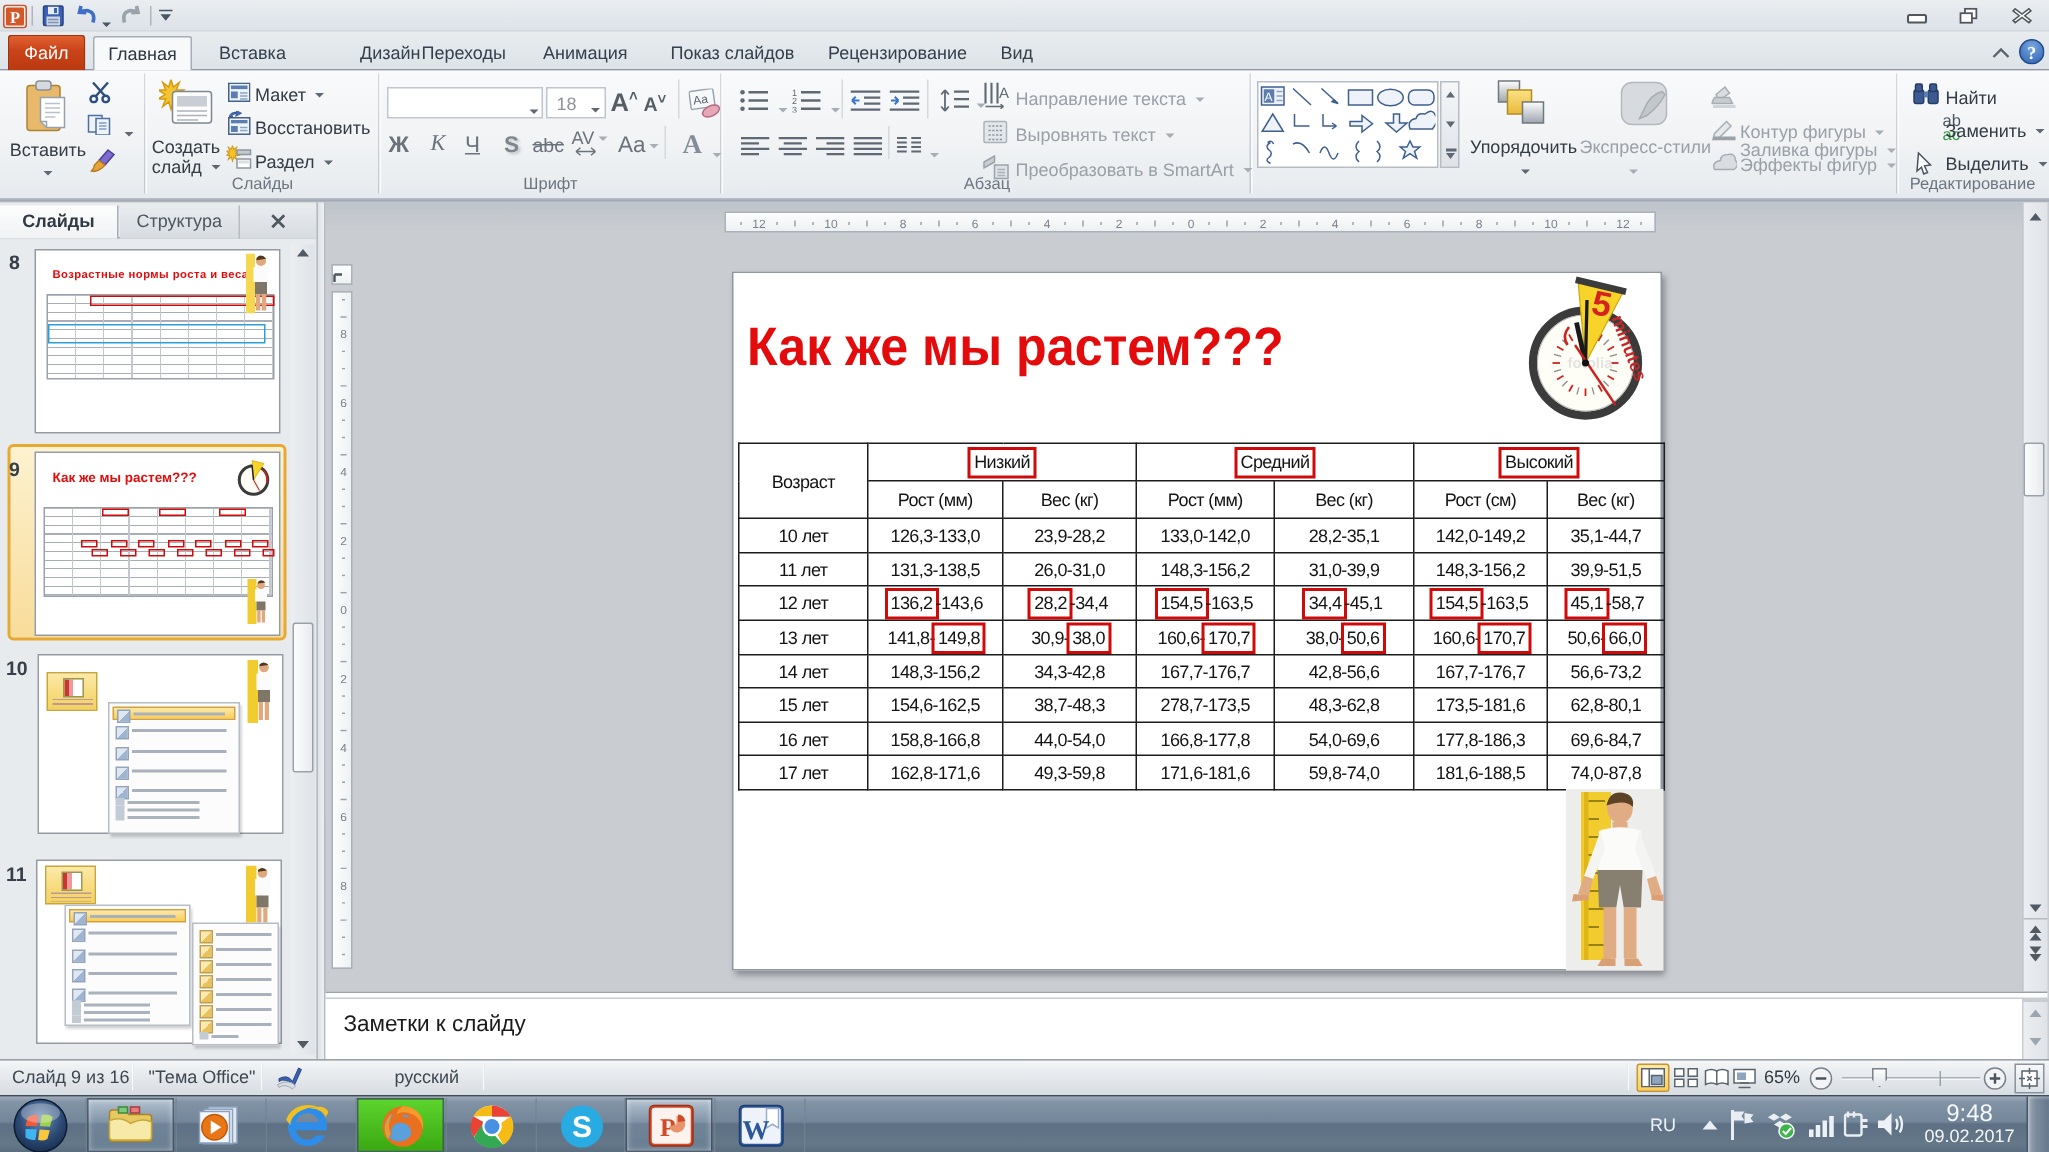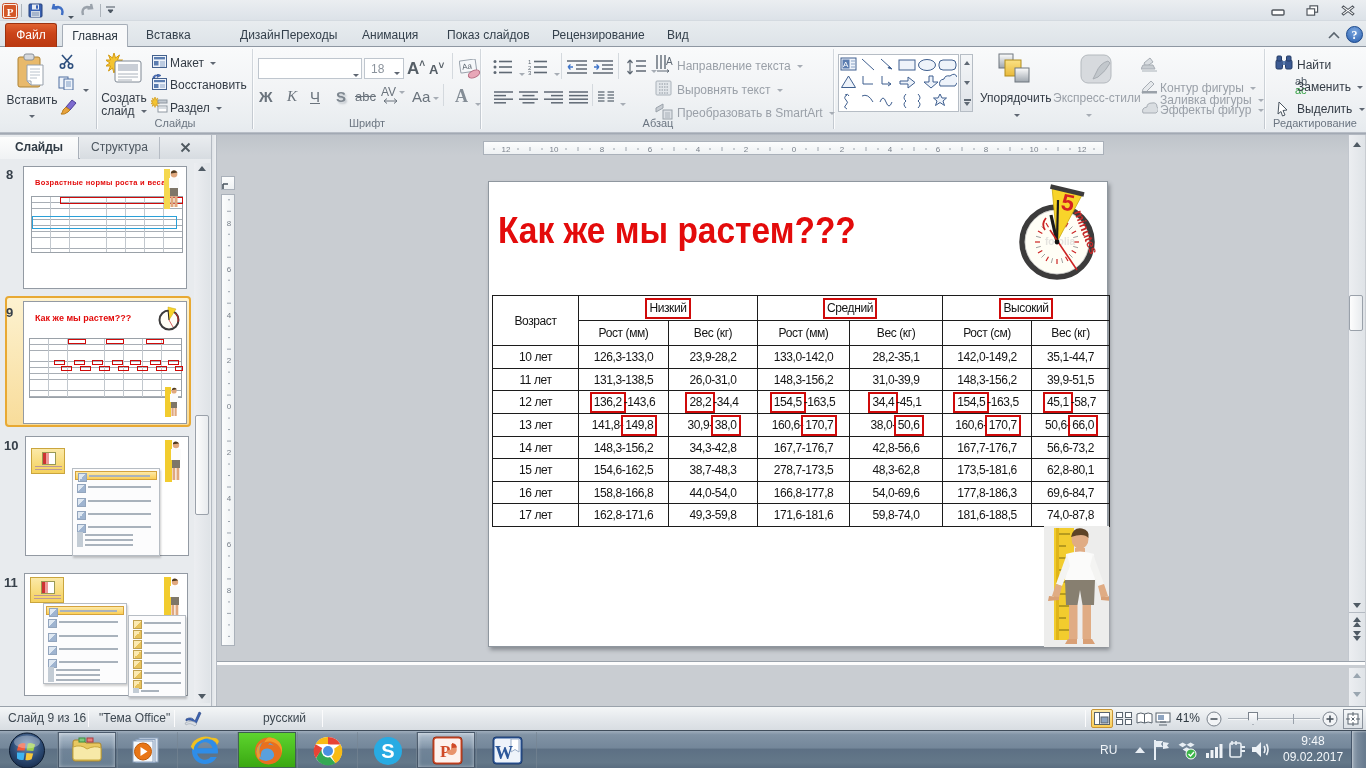--- a/index.html
+++ b/index.html
@@ -987,20 +987,23 @@
             <path d="M21,54 L51,54 L50,60 L22,60 Z" fill="#938b7b" opacity="0"></path>
             <rect x="25" y="79" width="8.5" height="34" fill="#e0ac84"></rect>
             <rect x="38.5" y="79" width="8.5" height="34" fill="#e0ac84"></rect>
             <path d="M24,113 L33,113 L33,118 L21,118 Z" fill="#d9a076"></path>
             <path d="M39,113 L48,113 L51,118 L39,118 Z" fill="#d9a076"></path>
           </svg>
         </div>
       </div>
     </div>
     <div id="hsplit" class="abs"></div>
+    <div id="notes" class="abs">
+        <div class="txt">Заметки  к  слайду</div>
+      </div>
     <div class="abs" id="notescroll">
       <div class="abs" style="left:4px;top:5px;width:0;height:0;border-left:4px solid transparent;border-right:4px solid transparent;border-bottom:5px solid #9aa6b0;"></div>
       <div class="abs" style="left:4px;top:24px;width:0;height:0;border-left:4px solid transparent;border-right:4px solid transparent;border-top:5px solid #9aa6b0;"></div>
     </div>
   </div>
   <div id="statusbar" class="abs">
     <div class="abs" style="left:8px;top:4px;">Слайд 9 из 16</div>
     <div class="stsep" style="left:88px;"></div>
     <div class="abs" style="left:99px;top:4px;">"Тема Office"</div>
     <div class="stsep" style="left:174px;"></div>
@@ -1027,21 +1030,21 @@
       </svg>
     <svg class="abs" style="left:1136px;top:5px;" width="17" height="13" viewBox="0 0 17 13">
         <path d="M1,2 q4,-2 7.5,0 q3.5,-2 7.5,0 v9 q-4,-2 -7.5,0 q-3.5,-2 -7.5,0 z" fill="#fff" stroke="#5a646e"></path>
         <line x1="8.5" y1="2" x2="8.5" y2="11" stroke="#5a646e"></line>
       </svg>
     <svg class="abs" style="left:1155px;top:5px;" width="16" height="14" viewBox="0 0 16 14">
         <rect x="1" y="1" width="14" height="9" fill="#fff" stroke="#5a646e"></rect>
         <path d="M5,10 h6 M4,13 h8" stroke="#5a646e"></path>
         <rect x="3" y="3" width="6" height="5" fill="#8ea4c0"></rect>
       </svg>
-    <div class="abs" style="left:1176px;top:4px;color:#2e3840;">41%</div>
+    <div class="abs" style="left:1176px;top:4px;color:#2e3840;">65%</div>
     <svg class="abs" style="left:1206px;top:4px;" width="16" height="16" viewBox="0 0 16 16">
         <circle cx="8" cy="8" r="7" fill="#f2f4f6" stroke="#7a828c"></circle>
         <line x1="4.5" y1="8" x2="11.5" y2="8" stroke="#4a545e" stroke-width="1.6"></line>
       </svg>
     <div class="abs" style="left:1228px;top:11px;width:92px;height:2px;background:#aab1b9;border-bottom:1px solid #f5f7f8;"></div>
     <div class="abs" style="left:1293px;top:7px;width:1px;height:10px;background:#9aa2ac;"></div>
     <div class="abs" style="left:1248px;top:5px;width:10px;height:13px;background:linear-gradient(#fdfdfe,#dfe4e9);border:1px solid #7a828c;clip-path:polygon(0 0,100% 0,100% 60%,50% 100%,0 60%);"></div>
     <svg class="abs" style="left:1322px;top:4px;" width="16" height="16" viewBox="0 0 16 16">
         <circle cx="8" cy="8" r="7" fill="#f2f4f6" stroke="#7a828c"></circle>
         <line x1="4.5" y1="8" x2="11.5" y2="8" stroke="#4a545e" stroke-width="1.6"></line>
@@ -1165,17 +1168,17 @@
     </svg>
     <svg class="abs" style="left:1229px;top:9px;" width="17" height="19" viewBox="0 0 17 19">
       <rect x="1" y="3" width="11" height="14" rx="1.5" fill="none" stroke="#e8eef4" stroke-width="1.6"></rect>
       <path d="M12,7 h4 M12,11 h4" stroke="#e8eef4" stroke-width="2"></path>
       <path d="M3,1 v4 M7,1 v4" stroke="#e8eef4" stroke-width="1.6"></path>
     </svg>
     <svg class="abs" style="left:1251px;top:10px;" width="19" height="17" viewBox="0 0 19 17">
       <path d="M1,6 h4 l5,-5 v15 l-5,-5 h-4 z" fill="#eef2f6"></path>
       <path d="M13,5 q2,3.5 0,7 M15.5,3 q3,5.5 0,11" stroke="#eef2f6" stroke-width="1.6" fill="none"></path>
     </svg>
-    <div class="abs" style="left:1283px;top:3px;width:60px;text-align:center;font-size:12px;color:#f4f7fa;">9:48</div>
+    <div class="abs" style="left:1283px;top:3px;width:60px;text-align:center;font-size:16px;color:#f4f7fa;">9:48</div>
     <div class="abs" style="left:1283px;top:19px;width:60px;text-align:center;font-size:12px;color:#f4f7fa;">09.02.2017</div>
     <div class="abs" style="left:1351px;top:0px;width:15px;height:38px;background:linear-gradient(90deg,#9aa8b6,#7a8b9d 40%,#65788c);border-left:1px solid #46566a;box-shadow:inset 1px 1px 2px rgba(255,255,255,.35);"></div>
   </div>
 </div>
 
 </body></html>

